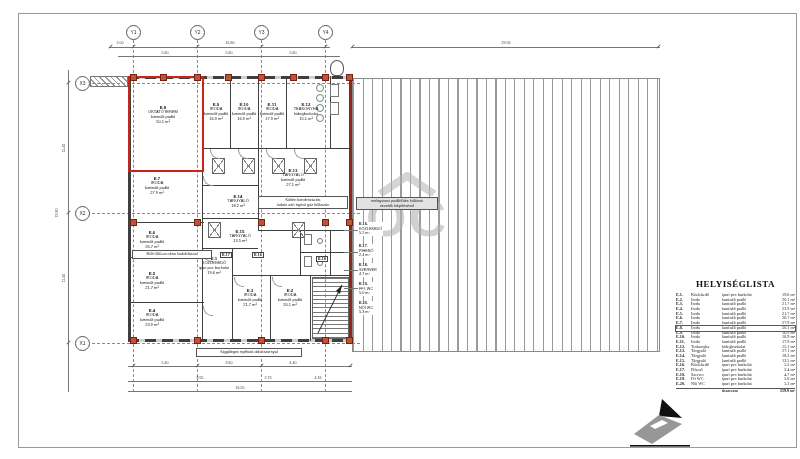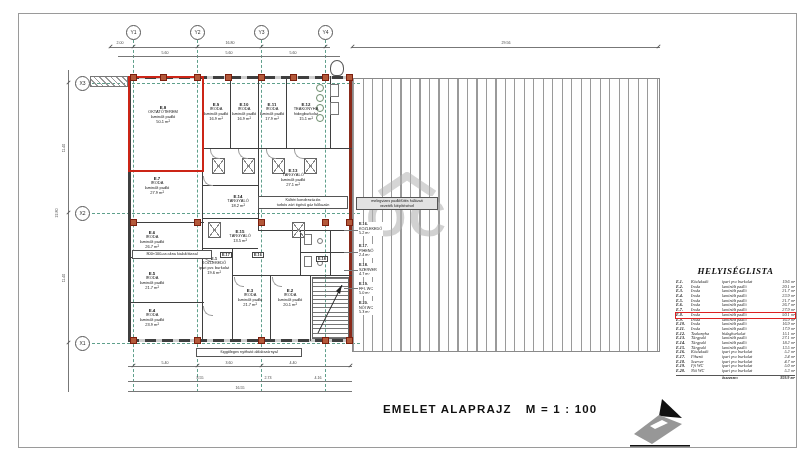--- a/index.html
+++ b/index.html
@@ -44,21 +44,21 @@
         padding:1px 2px;color:#222;text-align:center;z-index:8;white-space:nowrap;}
   .note.gray{background:#e2e2e2;}
   .llab{position:absolute;font-size:3.8px;line-height:1.25;color:#222;background:#fff;
         padding:0 1px;z-index:8;white-space:nowrap;}
   .llab .rid{font-weight:700;}
   .tag{position:absolute;border:1px solid #444;background:#fff;font-size:3.8px;font-weight:700;
        padding:0 1px;color:#222;z-index:8;}
   
   .wm{position:absolute;color:#b4b4b4;opacity:.6;font-weight:700;z-index:3;text-align:center;}
   
-  #roomlist{position:absolute;left:676px;top:266px;width:119px;z-index:9;font-style:italic;}
+  #roomlist{position:absolute;left:676px;top:279px;width:119px;z-index:9;}
   #roomlist .hd{font-family:"Liberation Serif",serif;font-weight:700;font-size:9px;text-align:center;
       color:#111;margin-bottom:4px;letter-spacing:.5px;}
   .lr{display:grid;grid-template-columns:15px 31px 50px 23px;height:4.7px;
       font-family:"Liberation Serif",serif;font-size:4.2px;line-height:4.7px;color:#222;}
   .lr .c1{font-weight:700;}
   .lr .c4{text-align:right;}
   .lr.hl{outline:1px solid #d22;}
   .lr.total{border-top:1px solid #555;margin-top:1px;}
   .lr.total .c3{font-weight:700;}
   .lr.total .c4{font-weight:700;}
@@ -482,23 +482,20 @@
       <span class="c4">5.3 m²</span>
     </div>
     <div class="lr total">
       <span class="c1"></span>
       <span class="c2"></span>
       <span class="c3">összesen:</span>
       <span class="c4">359.9 m²</span>
     </div>
   </div>
 
-  <div id="maintitle">
-    <span>EMELET  ALAPRAJZ</span><span>M = 1 : 100</span>
-  </div>
 
   <svg class="abs" style="left:628px;top:396px;z-index:9" width="64" height="52" viewBox="0 0 64 52">
     <polygon points="34,3 54,22 31,20" fill="#111"></polygon>
     <polygon points="6,38 31,19 54,28 24,48" fill="#979797"></polygon>
     <polygon points="22,30 34,24 40,27 27,33" fill="#fff"></polygon>
     <rect x="2" y="49" width="60" height="1.6" fill="#111"></rect>
   </svg>
 </div>
 
 </body></html>

